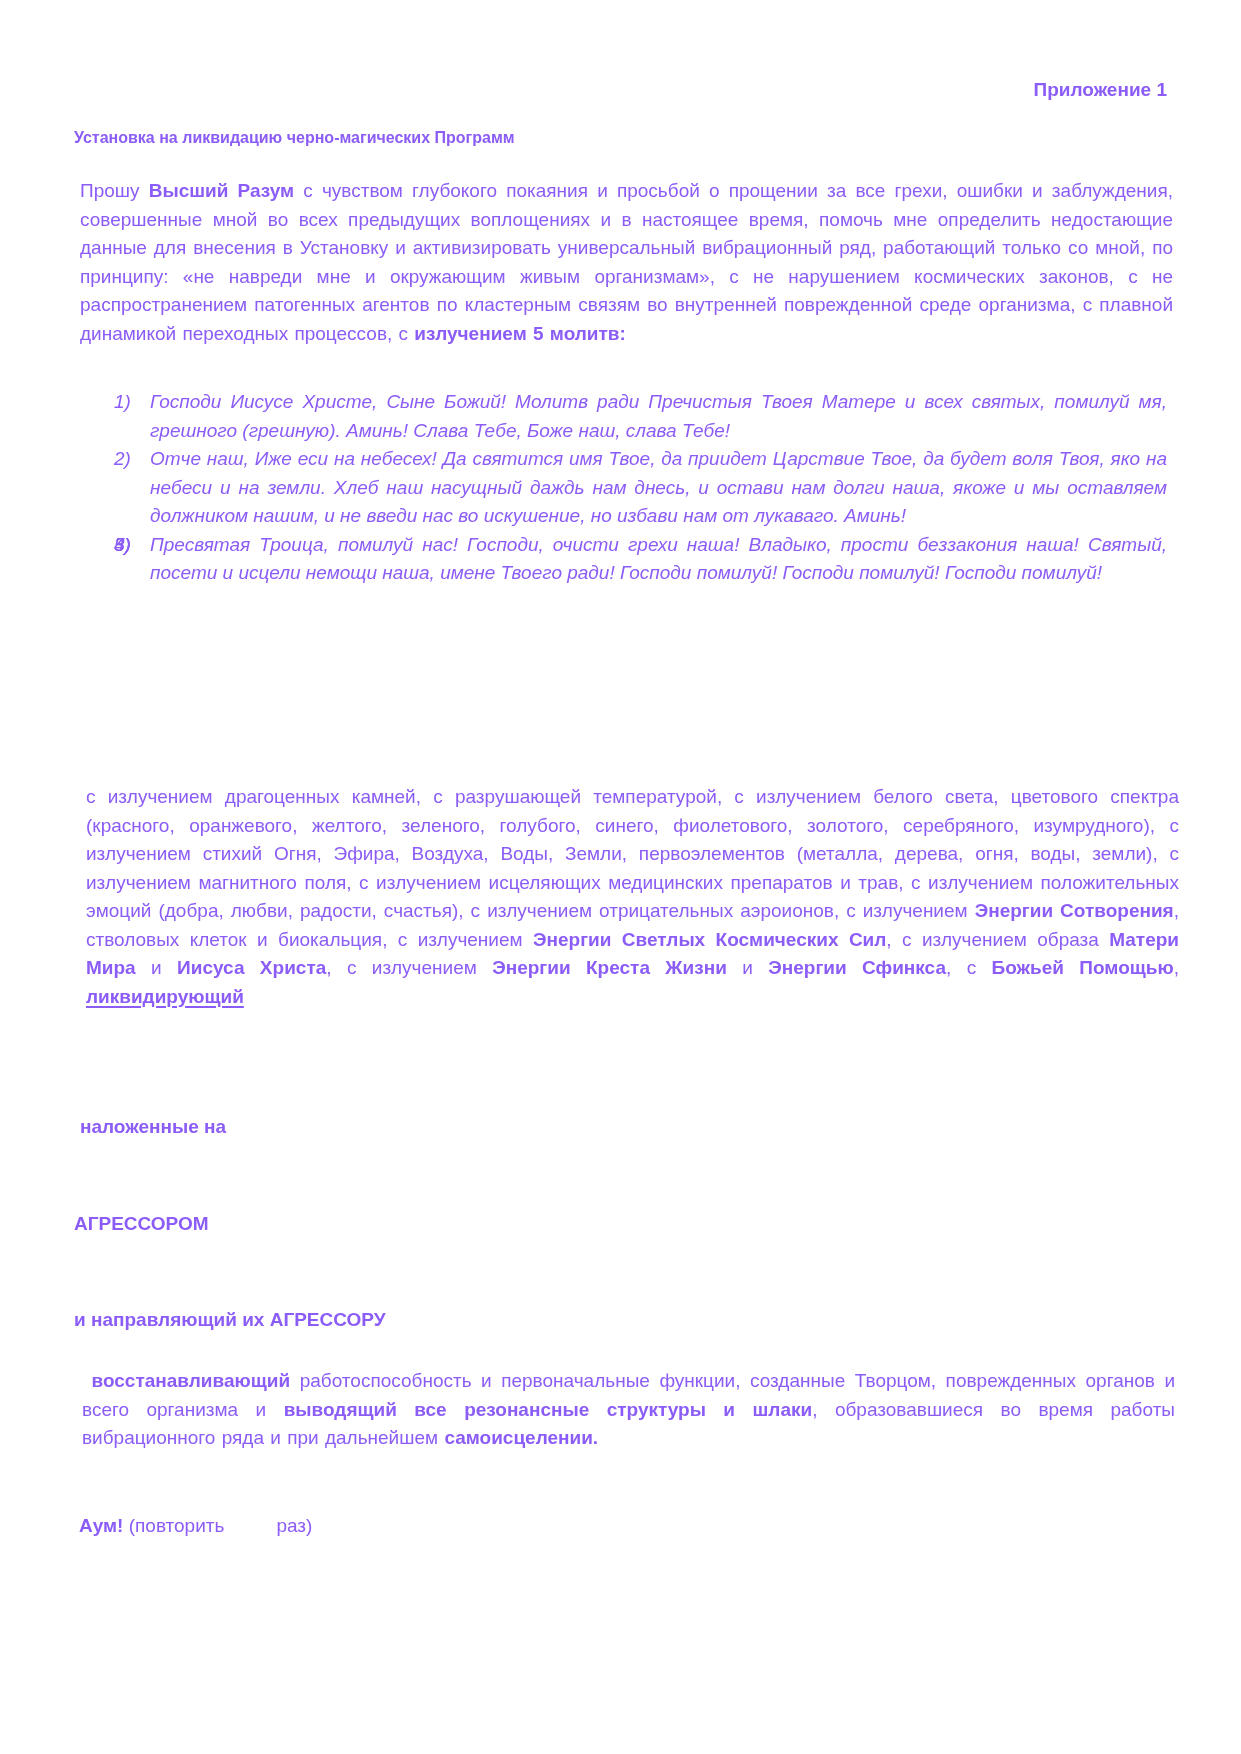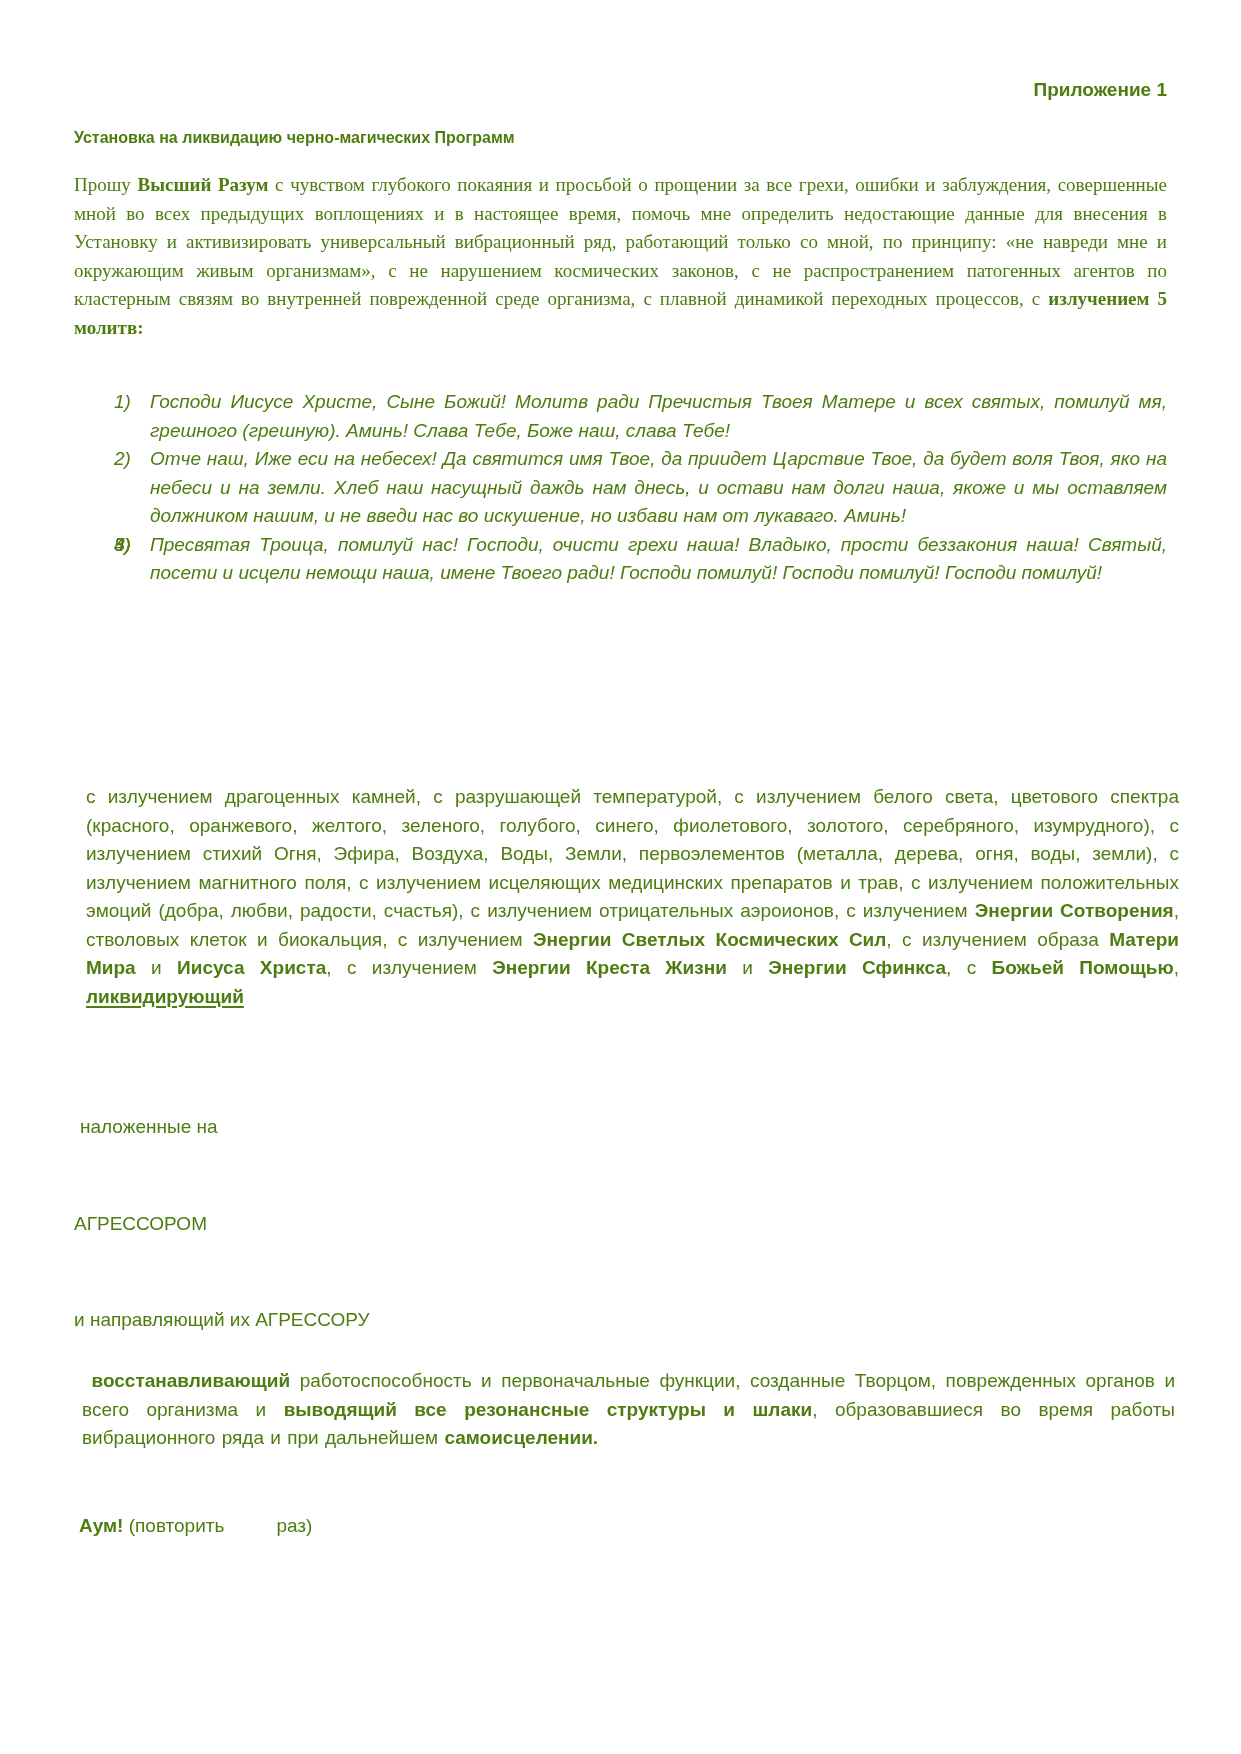--- a/index.html
+++ b/index.html
@@ -1,19 +1,19 @@
 <!DOCTYPE html>
 <html><head>
 <meta charset="utf-8">
 <style>
   html, body { margin: 0; padding: 0; background: #ffffff; }
   body { width: 1241px; height: 1754px; position: relative; overflow: hidden; }
   .page {
     position: absolute; left: 0; top: 0; width: 1241px; height: 1754px;
-    background: #ffffff; color: #4d7c0f;
+    background: #ffffff; color: #8b5cf6;
     font-family: "Liberation Sans", sans-serif;
     font-size: 19px; line-height: 28.5px;
   }
   .appendix {
     position: absolute; top: 76px; right: 74px;
     font-weight: bold; font-size: 19px;
   }
   .title {
     position: absolute; top: 124px; left: 74px;
     font-weight: bold; font-size: 16px;
@@ -24,39 +24,39 @@
   }
   .intro { top: 171px; }
   .prayers {
     position: absolute; left: 74px; width: 1093px; top: 388px;
     margin: 0; padding: 0; list-style: none;
     font-style: italic; text-align: justify;
   }
   .prayers li { position: relative; padding-left: 76px; }
   .prayers .num { position: absolute; left: 40px; top: 0; }
   .emissions { top: 771px; }
-  .standalone { position: absolute; }
+  .standalone { position: absolute; font-weight: bold; }
   .imposed { top: 1113px; left: 80px; }
   .aggressor { top: 1210px; left: 74px; }
   .directing { top: 1306px; left: 74px; }
   .restoring { top: 1359px; }
   .aum { position: absolute; top: 1512px; left: 79px; }
   .aum .gap { display: inline-block; width: 52px; }
   b, .b { font-weight: bold; }
   u.ul { text-decoration: underline; text-decoration-thickness: 2px; text-underline-offset: 3px; font-weight: bold; }
 </style>
 </head>
 <body>
 
 <div class="page">
 
   <div class="appendix">Приложение 1</div>
   <div class="title">Установка на ликвидацию черно-магических Программ</div>
 
-  <p class="para intro" style="margin:0;font-family:Liberation Serif, serif;">
+  <p class="para intro" style="margin:6px;">
     <span>Прошу </span><b>Высший Разум</b><span> с чувством глубокого покаяния и просьбой о прощении за все грехи, ошибки и заблуждения, совершенные мной во всех предыдущих воплощениях и в настоящее время, помочь мне определить недостающие данные для внесения в Установку и активизировать универсальный вибрационный ряд, работающий только со мной, по принципу: «не навреди мне и окружающим живым организмам», с не нарушением космических законов, с не распространением  патогенных агентов по кластерным связям во внутренней поврежденной среде организма, с плавной динамикой переходных процессов, с </span><b>излучением 5 молитв:</b>
   </p>
 
   <ol class="prayers">
     <li><span class="num">1)</span><span>Господи Иисусе Христе, Сыне Божий! Молитв ради Пречистыя Твоея Матере и всех святых, помилуй мя, грешного (грешную). Аминь! Слава Тебе, Боже наш, слава Тебе!</span></li>
     <li><span class="num">2)</span><span>Отче наш, Иже еси на небесех! Да святится имя Твое, да приидет Царствие Твое, да будет воля Твоя, яко на небеси и на земли. Хлеб наш насущный даждь нам днесь, и остави нам долги наша, якоже и мы оставляем должником нашим, и не введи нас во искушение, но избави нам от лукаваго. Аминь!</span></li>
     <li><span class="num">3)</span></li>
     <li><span class="num">4)</span></li>
     <li><span class="num">5)</span><span>Пресвятая Троица, помилуй нас! Господи, очисти грехи наша! Владыко, прости беззакония наша! Святый, посети и исцели немощи наша, имене Твоего ради! Господи помилуй! Господи помилуй! Господи помилуй!</span></li>
   </ol>

